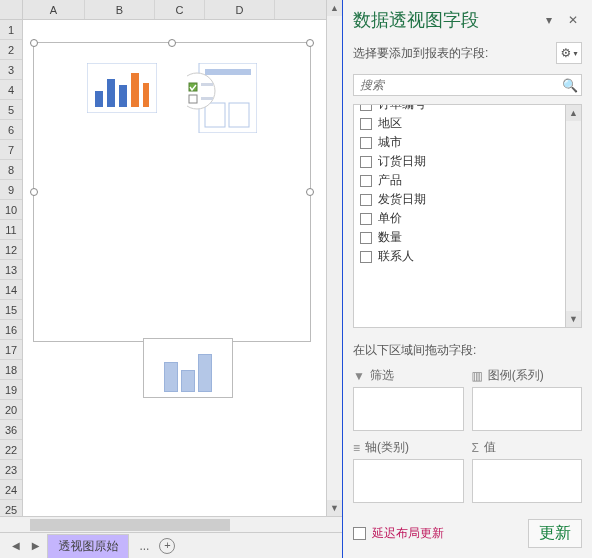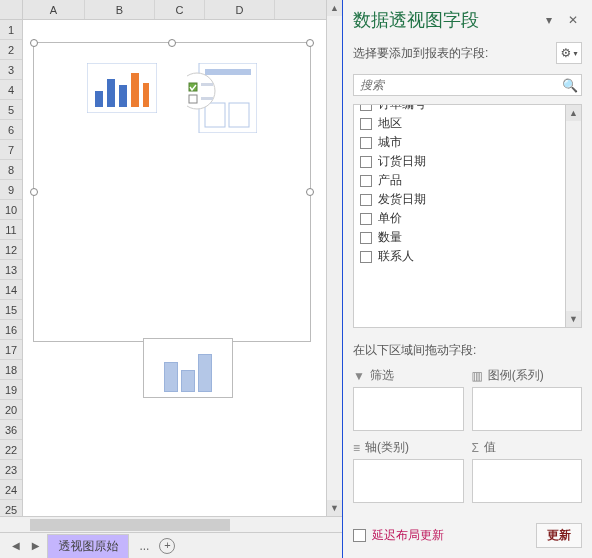--- a/index.html
+++ b/index.html
@@ -57,21 +57,21 @@
   .drag-instr { padding: 6px 10px 8px; font-size:12px; color:#555; }
   .drop-zones { display:grid; grid-template-columns:1fr 1fr; gap:8px; padding:0 10px; }
   .drop-zone { }
   .drop-hdr { display:flex; align-items:center; font-size:12px; color:#666; margin-bottom:3px; gap:5px; }
   .drop-hdr-icon { font-size:12px; color:#888; }
   .drop-box { height:44px; border:1px solid #ccc; background:#fff; }
   
   .pane-footer { display:flex; align-items:center; padding:10px; gap:6px; margin-top:auto; }
   .defer-chk { width:13px; height:13px; border:1px solid #888; background:#fff; }
   .defer-label { flex:1; font-size:12px; color:#be185d; }
-  .update-btn { padding:3px 10px; border:1px solid #ccc; background:#f9f9f9; color:#7f1d1d; font-size:12px;font-weight:bold; }
+  .update-btn { padding:3px 10px; border:1px solid #ccc; background:#f9f9f9; color:#15803d; font-size:16px; }
 
   .vscroll { width:16px; background:#f0f0f0; border-left:1px solid #ccc; display:flex; flex-direction:column; }
   .vscroll .scroll-btn { width:100%; }
 </style>
 </head>
 <body>
 
 <div class="sheet-area">
   <div class="grid-container">
     <div class="row-headers" id="row-headers">

